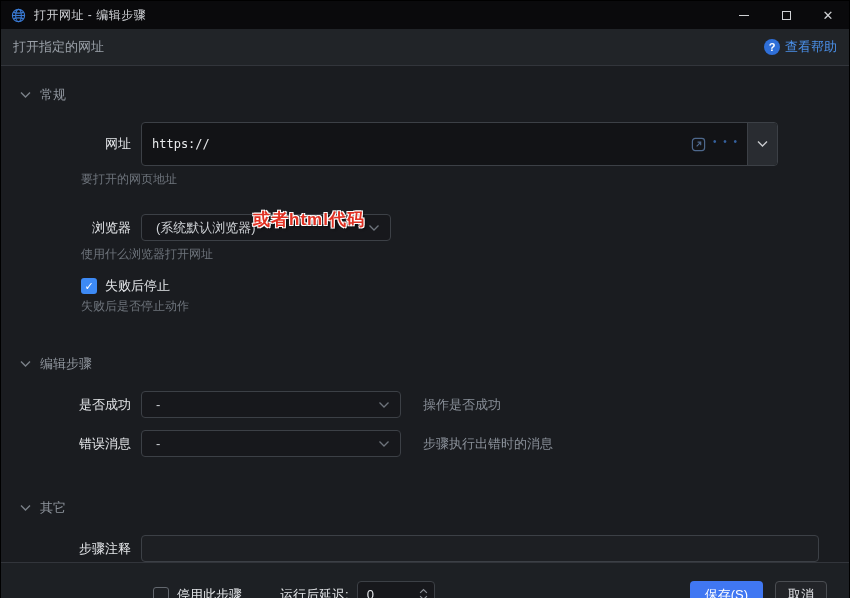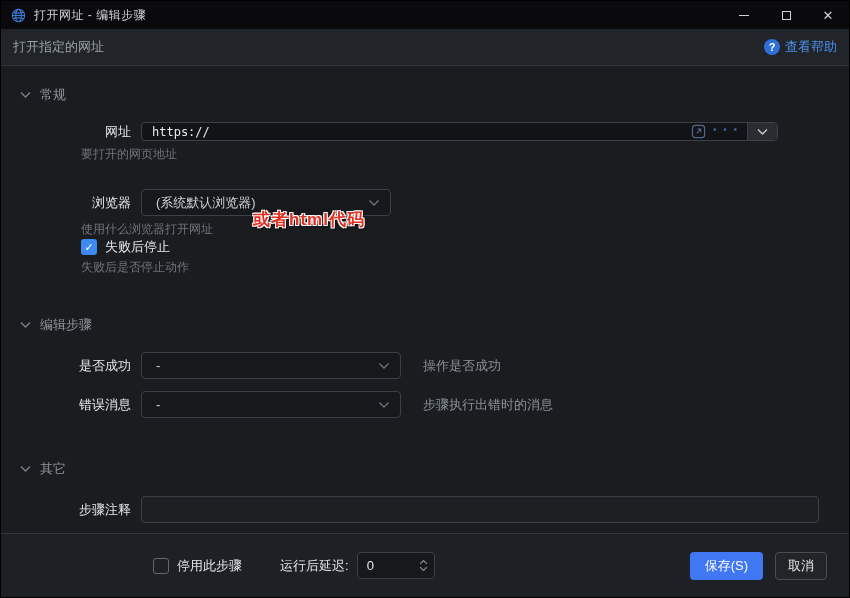--- a/index.html
+++ b/index.html
@@ -32,21 +32,21 @@
   .section-header { display:flex; align-items:center; gap:9px; padding-left:19px; color:#8f959d; font-size:13px; margin-bottom:18px; }
   .chev { display:inline-flex; }
   .row { display:flex; align-items:center; }
   .lbl { width:140px; text-align:right; padding-right:10px; color:#e4e6e9; font-size:13px; flex-shrink:0; }
   .hint-row { padding-left:80px; margin-top:5px; }
   .hint { color:#6e747c; font-size:12px; }
 
   .tinput { background:#121316; border:1px solid #3c4046; border-radius:4px; height:27px; color:#e4e6e9; }
 
   
-  .url-wrap { width:637px; height:19px; display:flex; align-items:stretch; background:#121316; border:1px solid #3c4046; border-radius:4px; overflow:hidden; }
+  .url-wrap { width:637px; height:44px; display:flex; align-items:stretch; background:#121316; border:1px solid #3c4046; border-radius:4px; overflow:hidden; }
   .url-input { flex:1; background:transparent; border:none; outline:none; color:#e8eaec; font-family:"DejaVu Sans Mono","Liberation Mono",monospace; font-size:12px; padding:0 10px; }
   .url-icons { display:flex; align-items:center; gap:7px; padding:0 8px; }
   .dots { color:#35619e; font-size:10px; letter-spacing:2px; line-height:1; padding-bottom:4px; }
   .url-dd { width:30px; background:#292c31; border-left:1px solid #3c4046; display:flex; align-items:center; justify-content:center; cursor:pointer; }
 
   
   .select { display:flex; align-items:center; justify-content:space-between; background:#17181c; border:1px solid #3c4046; border-radius:4px; height:27px; padding:0 10px 0 14px; cursor:pointer; }
   .select .val { color:#cfd2d6; font-size:13px; }
   .sel-browser { width:250px;gap:48px; }
   .sel-var { width:260px; }
@@ -161,21 +161,21 @@
       <span class="lbl">浏览器</span>
       <div class="select sel-browser">
         <span class="val">(系统默认浏览器)</span>
         <span>
           <svg width="12" height="8" viewBox="0 0 11 8" fill="none" stroke="#6e747c" stroke-width="1.3">
               <path d="M1 1.5 L5.5 6 L10 1.5"></path>
             </svg>
         </span>
       </div>
     </div>
-    <div class="hint-row" style="">
+    <div class="hint-row" style="margin-bottom:14px;">
       <span class="hint">使用什么浏览器打开网址</span>
     </div>
 
     <div class="hint-row" style="margin-top:0;">
       <div class="cb-row">
         <span class="checkbox checked">✓</span>
         <span class="cb-label">失败后停止</span>
       </div>
     </div>
     <div class="hint-row" style="margin-top:3px; margin-bottom:40px;">

